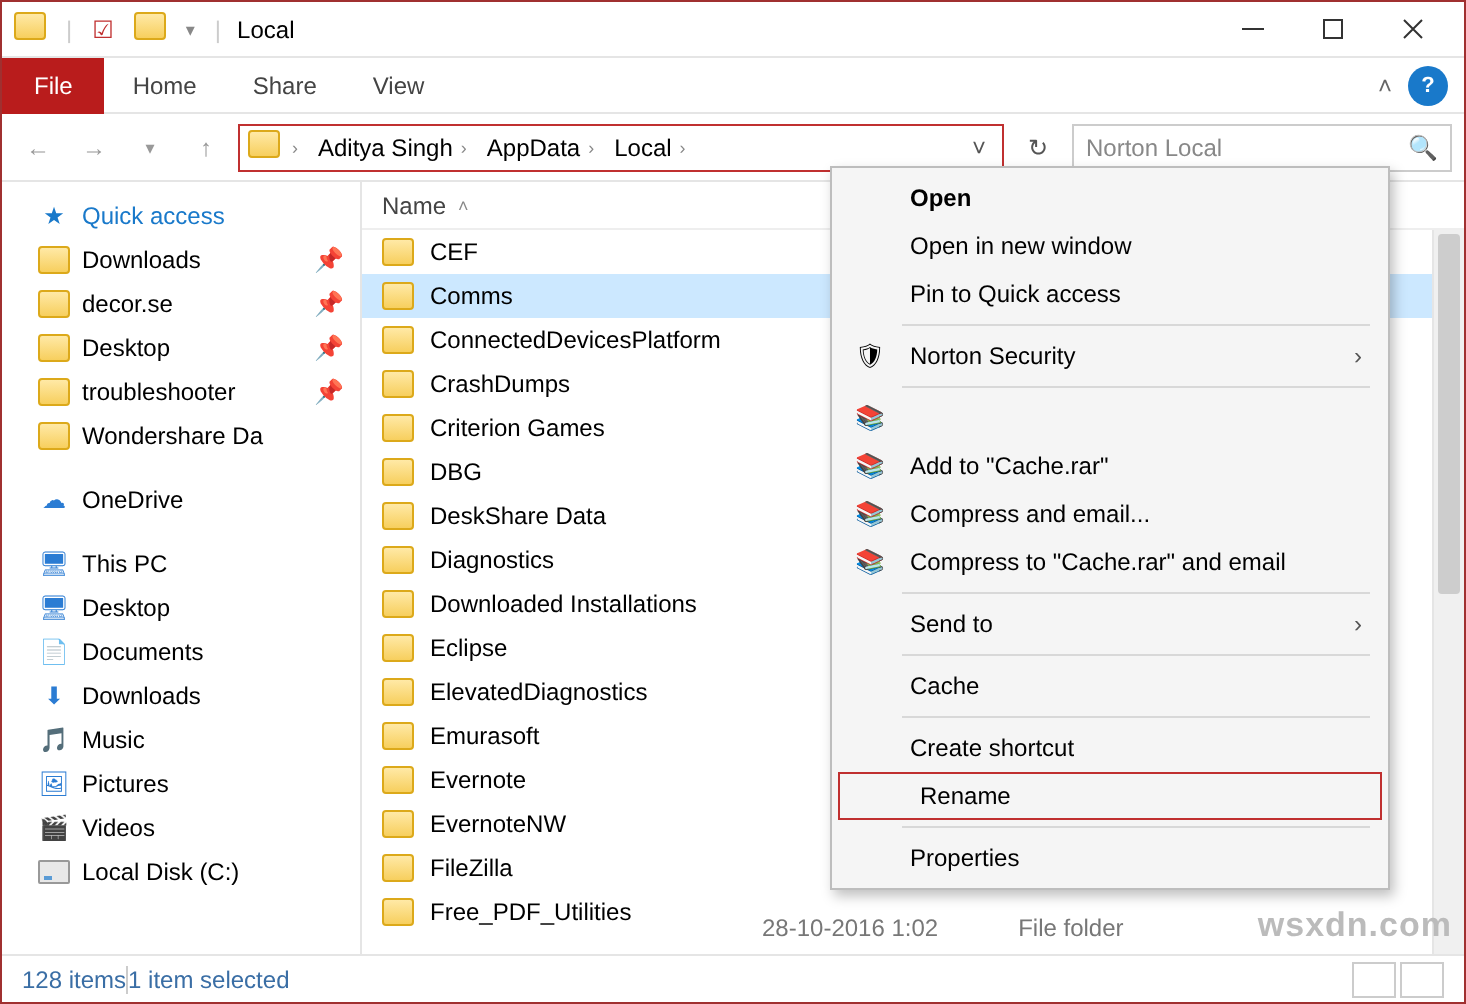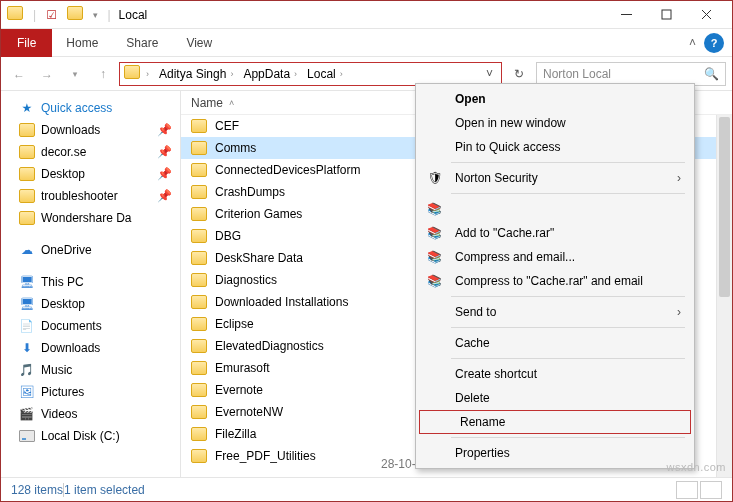--- a/index.html
+++ b/index.html
@@ -46,21 +46,21 @@
 .ctx { position: absolute; left: 414px; top: 82px; width: 280px; background: #f5f5f5; border: 1px solid #bdbdbd; box-shadow: 2px 3px 6px rgba(0,0,0,.25); padding: 3px; }
 .ctx .mi { height: 24px; display: flex; align-items: center; gap: 10px; padding: 0 10px 0 6px; }
 .ctx .mi .mico { width: 20px; display: flex; align-items: center; justify-content: center; }
 .ctx .mi .lbl { flex: 1; }
 .ctx .mi .arrow { color: #555; }
 .ctx .msep { height: 1px; background: #d8d8d8; margin: 3px 6px 3px 32px; }
 .ctx .mi.hl { outline: 1px solid #c03030; outline-offset: -1px; padding-left: 11px; }
 .folder-icon { width:16px; height:14px; background: linear-gradient(#ffe9a6,#f7cf5e); border:1px solid #dca91a; border-radius:2px; display:inline-block; }
 .drive-icon { width:16px; height:12px; background:#e8e8e8; border:1px solid #999; border-radius:1px; display:inline-block; position:relative; }
 .drive-icon::after { content:""; position:absolute; bottom:1px; left:2px; width:4px; height:2px; background:#5a9bd5; }
-.watermark { position:absolute; right:6px; bottom:28px; color:#bbb; font-size:11px; letter-spacing:.5px; pointer-events:none; }
+.watermark { position:absolute; right:6px; bottom:28px; color:#bbb; font-size:17px; letter-spacing:.5px; pointer-events:none;font-weight:bold; }
 .refresh { width: 26px; display:flex; align-items:center; justify-content:center; color:#555; }
 .addr-drop { color:#555; padding:0 4px; }
 .scrollbar-v { position:absolute; right:0; top:24px; bottom:0; width:16px; background:#f0f0f0; border-left:1px solid #e5e5e5; }
 .scrollbar-v .thumb { position:absolute; left:2px; right:2px; top:2px; height:180px; background:#cdcdcd; border-radius:2px; }
 .detail-line { position:absolute; left:200px; bottom:6px; color:#777; font-size:11px; display:flex; gap:40px; }
 </style>
 </head>
 <body>
 
 <div class="titlebar">
@@ -357,24 +357,20 @@
   <div class="msep"></div>
   <div class="mi">
       <span class="mico"></span>
       <span class="lbl">Cache</span>
     </div>
   <div class="msep"></div>
   <div class="mi">
       <span class="mico"></span>
       <span class="lbl">Create shortcut</span>
     </div>
-  <div class="mi">
-      <span class="mico"></span>
-      <span class="lbl">Delete</span>
-    </div>
   <div class="mi hl">
       <span class="mico"></span>
       <span class="lbl">Rename</span>
     </div>
   <div class="msep"></div>
   <div class="mi">
       <span class="mico"></span>
       <span class="lbl">Properties</span>
     </div>
 </div>

